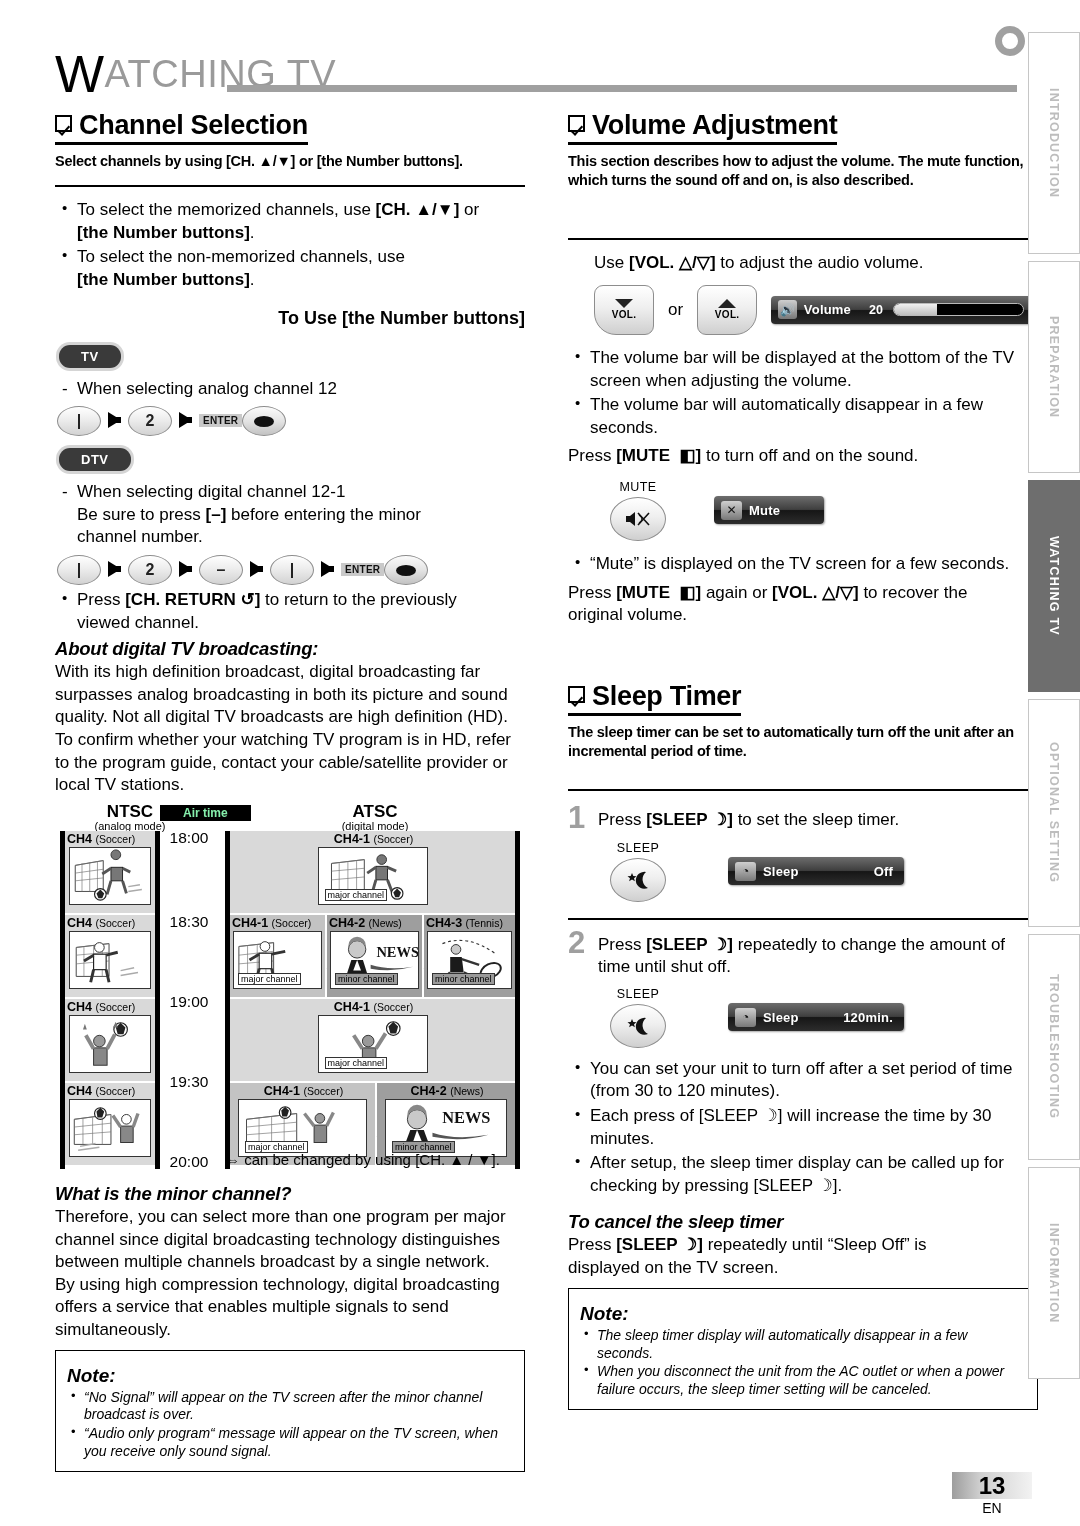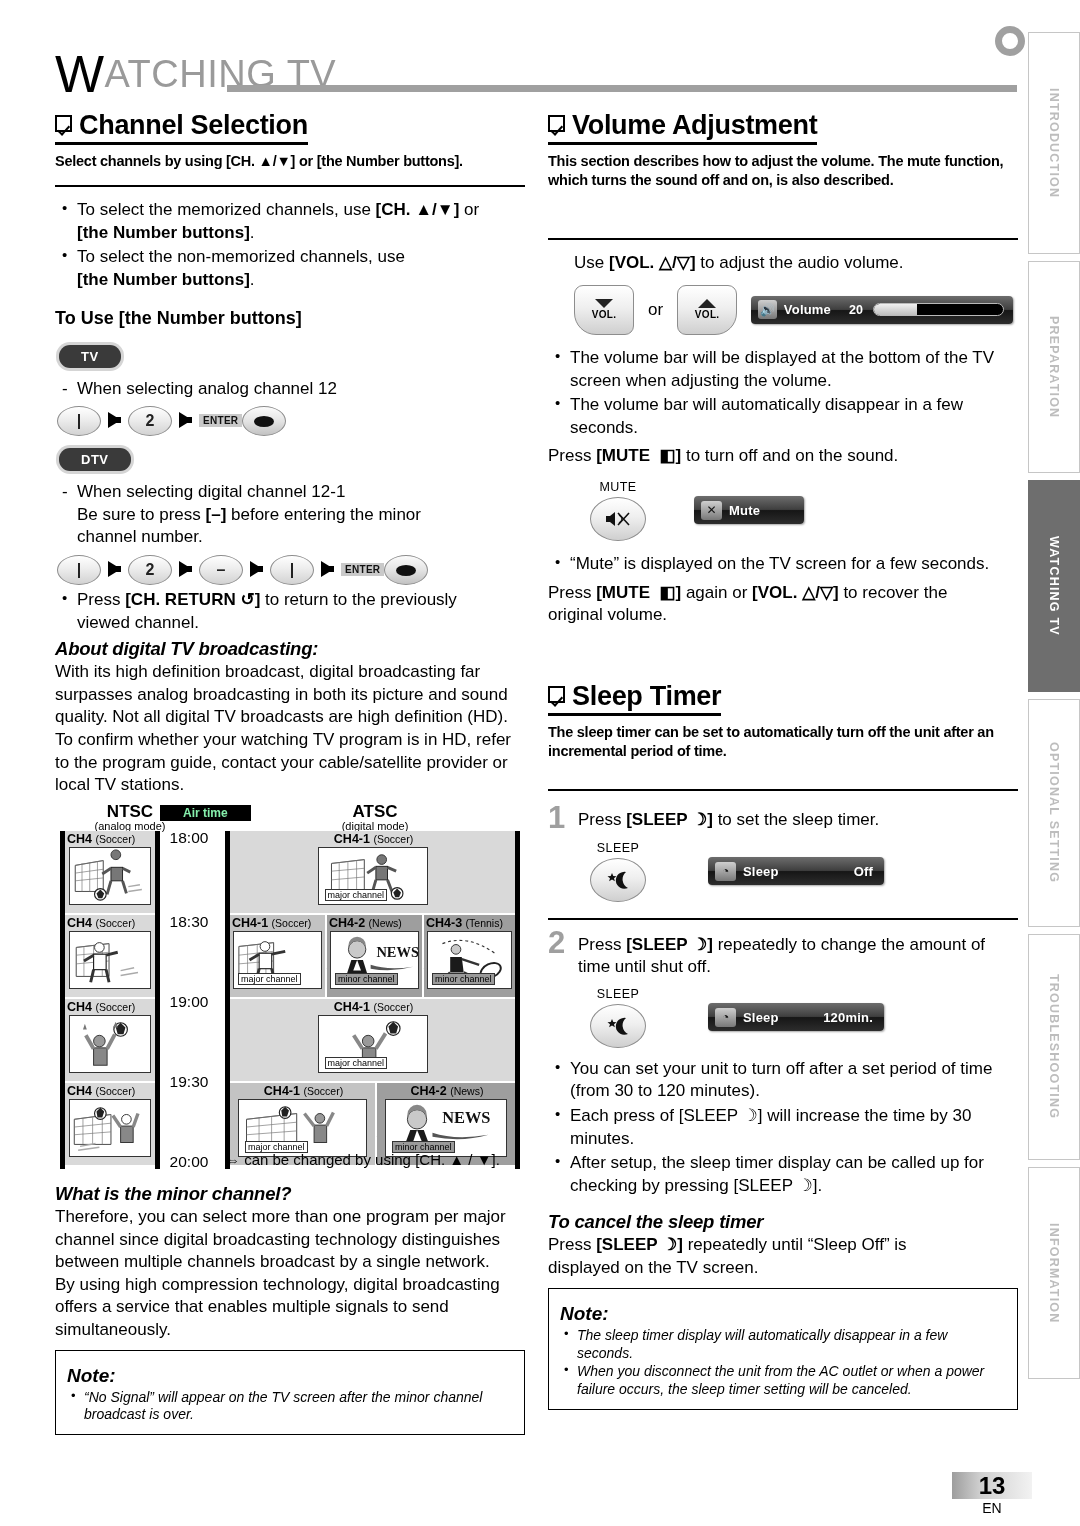--- a/index.html
+++ b/index.html
@@ -28,21 +28,21 @@
     position:absolute; left:172px; top:37px; width:790px; height:7px;
     background:#a0a0a0;
   }
   .chapter-dot {
     position:absolute; left:995px; top:26px; width:30px; height:30px;
     border:7px solid #a0a0a0; border-radius:50%;
   }
 
   
   .col-left  { position:absolute; left:55px;  top:110px; width:470px; }
-  .col-right { position:absolute; left:548px; top:110px; width:470px; }
+  .col-right { position:absolute; left:568px; top:110px; width:470px; }
 
   
   .sec-head {
     font-size:27px; font-weight:700; letter-spacing:-.3px;
     border-bottom:3px solid #000; display:inline-block;
     padding-bottom:1px; margin-bottom:5px; line-height:1.15;
   }
   .sec-head .chk {
     display:inline-block; width:17px; height:17px;
     border:2px solid #000; position:relative; margin-right:7px;
@@ -60,21 +60,21 @@
   .rule-thin { border-top:2px solid #000; margin:14px 0 12px 0; }
 
   
   .p { font-size:17px; line-height:1.33; margin:0 0 0 0; }
   .bul { position:relative; padding-left:22px; font-size:17px; line-height:1.33; margin-bottom:2px; }
   .bul::before { content:"\2022"; position:absolute; left:7px; top:-1px; font-size:15px; }
   .dash { position:relative; padding-left:22px; font-size:17px; line-height:1.33; }
   .dash::before { content:"-"; position:absolute; left:7px; top:0; }
   .indent { padding-left:22px; }
   b { font-weight:700; }
-  .sub-head { font-size:18px; font-weight:700; margin:16px 0 8px 0; }
+  .sub-head { font-size:18px; font-weight:700; margin:16px 0 8px 0;text-align:right; }
   .ital-head { font-size:18.5px; font-weight:700; font-style:italic; margin:4px 0 1px 0; letter-spacing:-.2px; }
 
   
   .pill {
     display:inline-block; background:#3a3a3a; color:#fff;
     font-size:13px; font-weight:700; letter-spacing:.5px;
     padding:4px 22px; border-radius:11px;
     box-shadow:0 0 0 3px #d5d5d5; margin:8px 0 10px 4px;
   }
 
@@ -500,20 +500,21 @@
       <div class="dg-foot">⇔ can be changed by using [CH. ▲ / ▼].</div>
     </div>
 
     <div class="ital-head" style="margin-top:10px;">What is the minor channel?</div>
     <div class="p">Therefore, you can select more than one program per major channel since digital broadcasting technology distinguishes between multiple channels broadcast by a single network.</div>
     <div class="p">By using high compression technology, digital broadcasting offers a service that enables multiple signals to send simultaneously.</div>
 
     <div class="note">
       <div class="note-t">Note:</div>
       <div class="note-b">“No Signal” will appear on the TV screen after the minor channel broadcast is over.</div>
+      <div class="note-b">“Audio only program“ message will appear on the TV screen, when you receive only sound signal.</div>
     </div>
   </div>
 
   <div class="col-right">
 
     <div class="sec-head"><span class="chk"></span><span>Volume Adjustment</span></div>
     <div class="sec-lede">This section describes how to adjust the volume. The mute function, which turns the sound off and on, is also described.</div>
     <div class="rule-thin" style="margin-top:48px;"></div>
 
     <div class="p" style="padding-left:26px;"><span>Use </span><b>[VOL. △/▽]</b><span> to adjust the audio volume.</span></div>

